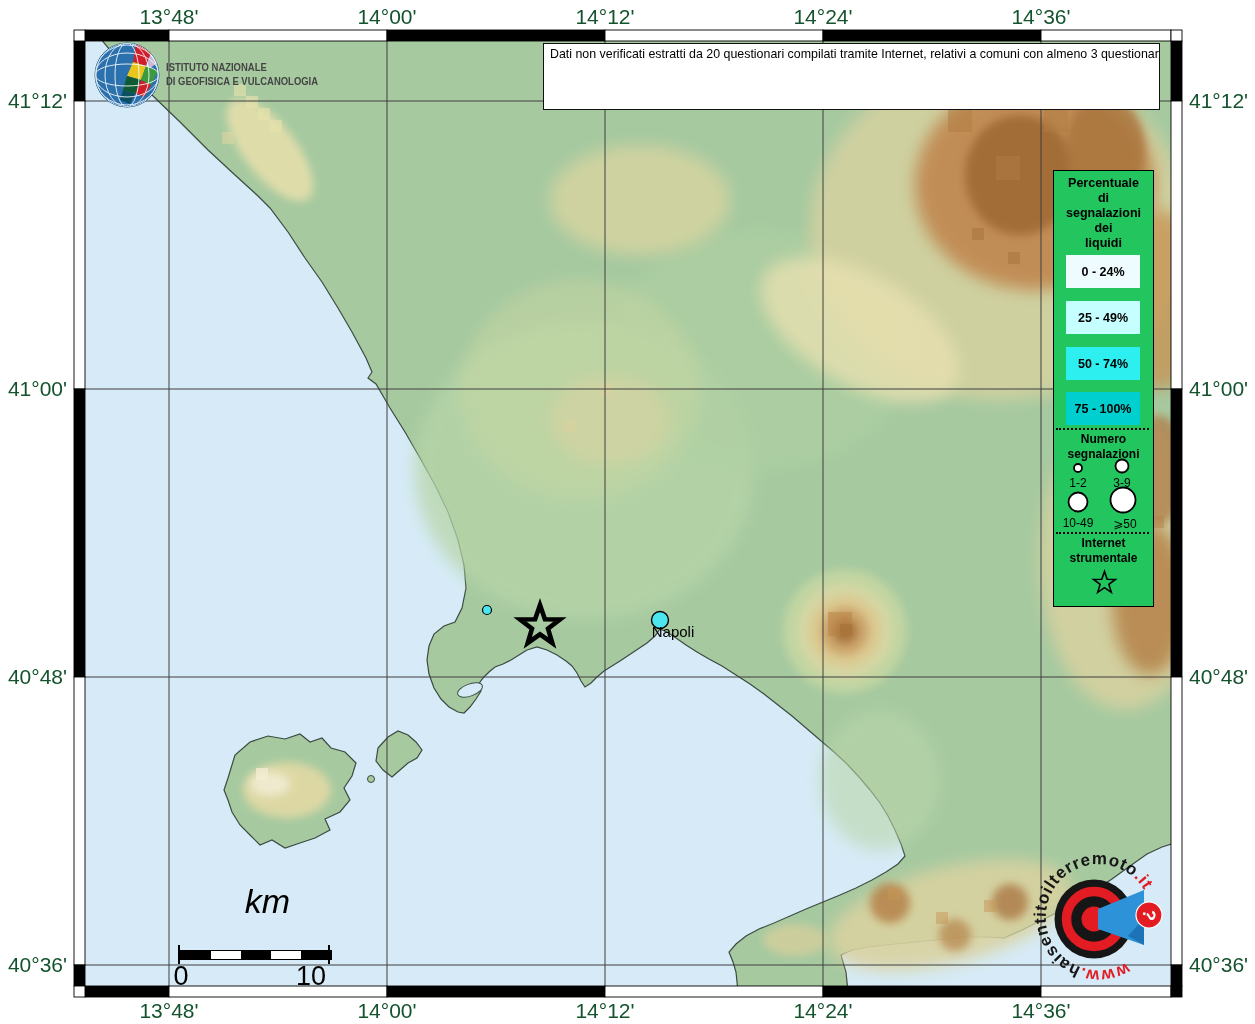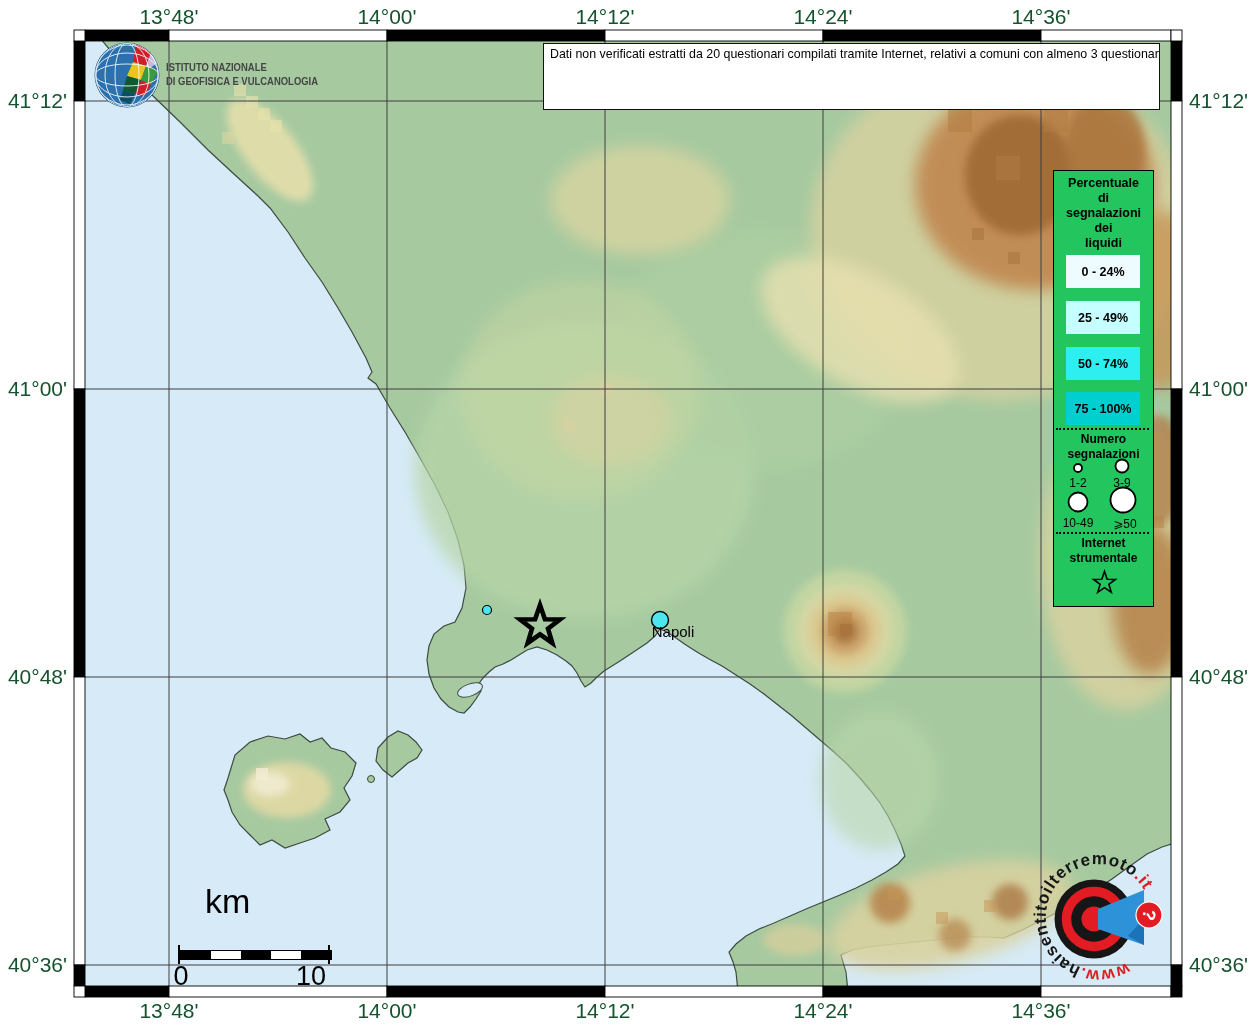--- a/index.html
+++ b/index.html
@@ -18,21 +18,21 @@
   .legend{position:absolute;left:1053px;top:170px;width:101px;height:437px;background:#22c55e;
           border:1.6px solid #000;box-sizing:border-box;}
   .lg-title{position:absolute;left:0;top:5px;width:100%;text-align:center;
             font-size:12.5px;font-weight:bold;line-height:15px;color:#000;}
   .lg-swatch{position:absolute;left:12px;width:74px;height:33px;}
   .lg-swatch svg{position:absolute;left:0;top:0;}
   .lg-swatch-label{position:absolute;left:0;top:0;width:100%;height:100%;display:flex;
                    align-items:center;justify-content:center;font-size:12.5px;font-weight:bold;color:#000;border-radius:9px;}
   .lg-divider{position:absolute;left:2px;width:93px;border-top:2px dotted #000;}
   .lg-sub{position:absolute;width:100%;text-align:center;font-size:12px;font-weight:bold;line-height:15px;color:#000;}
-  .scale-km{position:absolute;left:205px;top:882px;width:85px;text-align:left;font-size:34px;color:#000;}
+  .scale-km{position:absolute;left:205px;top:882px;width:85px;text-align:right;font-size:34px;color:#000;font-style:italic;}
   .scale-bar{position:absolute;left:180px;top:950px;width:150px;height:8px;border:1.5px solid #000;
              background:linear-gradient(90deg,#000 0 30px,#fff 30px 60px,#000 60px 90px,#fff 90px 120px,#000 120px 150px);}
   .scale-tick{position:absolute;top:945px;width:2px;height:19px;background:#000;}
   .scale-num{position:absolute;top:961px;text-align:center;font-size:27px;color:#000;}
 </style>
 </head>
 <body>
 
 <div class="stage">
 

